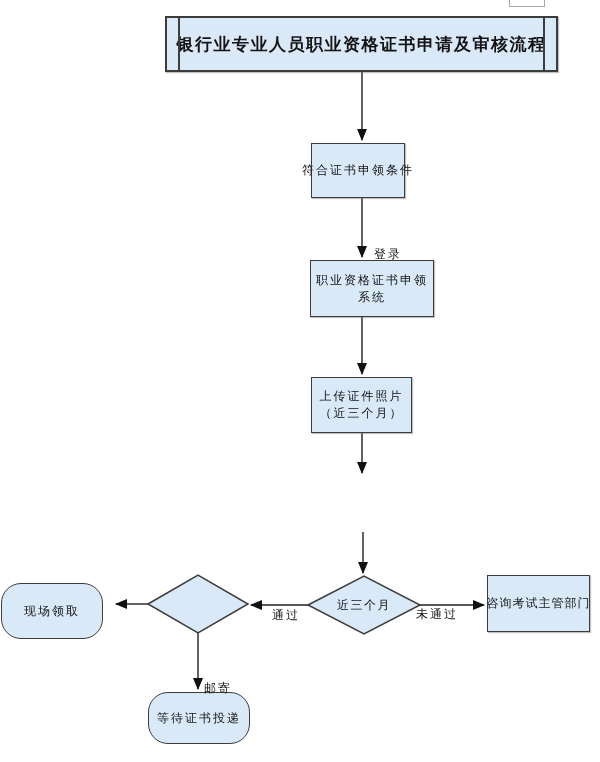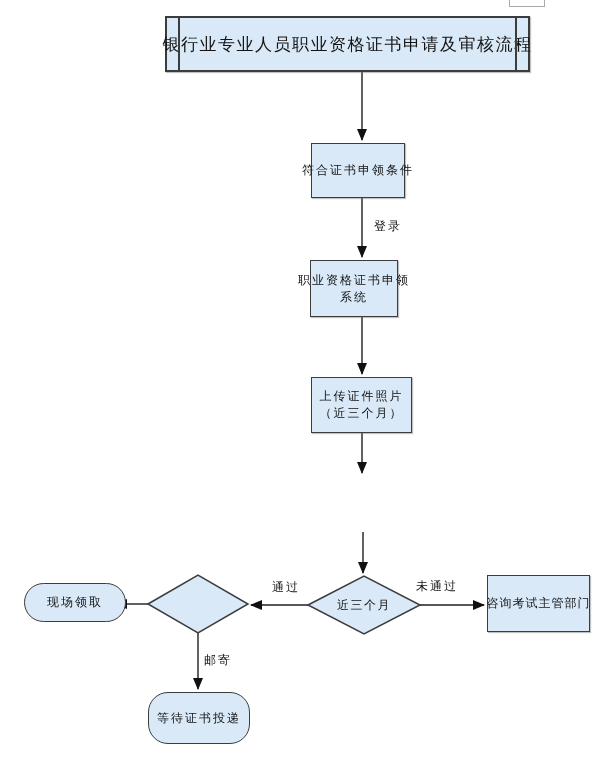--- a/index.html
+++ b/index.html
@@ -9,42 +9,42 @@
   }
   svg.wires{position:absolute;left:0;top:0;width:600px;height:762px;}
   .node{
     position:absolute;box-sizing:border-box;background:#d9e9f8;border:1.5px solid #3c3c3c;
     display:flex;flex-direction:column;align-items:center;justify-content:center;
     text-align:center;font-size:12px;letter-spacing:2px;line-height:17px;
     box-shadow:1px 1px 1px rgba(120,120,120,.45);
   }
   .node span{display:block;white-space:nowrap;}
   .title-box{
-    left:165px;top:16px;width:365px;height:56px;border-width:2px;
-    font-size:17px;font-weight:normal;letter-spacing:1.5px;
+    left:165px;top:16px;width:393px;height:56px;border-width:2px;
+    font-size:17px;font-weight:bold;letter-spacing:1.5px;
   }
   .vbar{position:absolute;top:0;bottom:0;width:0;border-left:2px solid #3c3c3c;}
   .vbar.l{left:11px;} .vbar.r{right:11px;}
   .stadium{border-radius:20px;box-shadow:none;}
   .diamond-label{
     position:absolute;display:flex;flex-direction:column;align-items:center;justify-content:center;
     text-align:center;font-size:12px;letter-spacing:1.5px;line-height:16px;background:transparent;
   }
   .diamond-label span{display:block;white-space:nowrap;}
-  .edge-label{position:absolute;font-size:12px;letter-spacing:2px;white-space:nowrap;}
+  .edge-label{position:absolute;font-size:12px;letter-spacing:2px;white-space:nowrap;margin-top:28px;}
   .artifact{
     position:absolute;left:509px;top:-2px;width:36px;height:9px;box-sizing:border-box;
     border:1px solid #a9a9a9;border-top:none;background:#ffffff;
   }
   .b-eligibility{left:311px;top:143px;width:94px;height:55px;}
-  .b-system{left:310px;top:260px;width:88px;height:57px;}
+  .b-system{left:310px;top:260px;width:124px;height:57px;}
   .b-photo{left:311px;top:377px;width:101px;height:56px;}
   .b-info{left:310px;top:476px;width:105px;height:56px;}
   .b-consult{left:487px;top:575px;width:103px;height:57px;letter-spacing:1px;text-align:center;}
-  .b-onsite{left:24px;top:583px;width:102px;height:39px;}
+  .b-onsite{left:1px;top:583px;width:102px;height:56px;}
   .b-delivery{left:148px;top:692px;width:102px;height:52px;}
   .d-review{left:308px;top:576px;width:112px;height:58px;}
   .d-method{left:148px;top:575px;width:100px;height:58px;}
   .lbl-login{left:374px;top:218px;}
   .lbl-pass{left:272px;top:579px;}
   .lbl-fail{left:416px;top:578px;}
   .lbl-mail{left:204px;top:652px;}
 </style>
 </head>
 <body>

